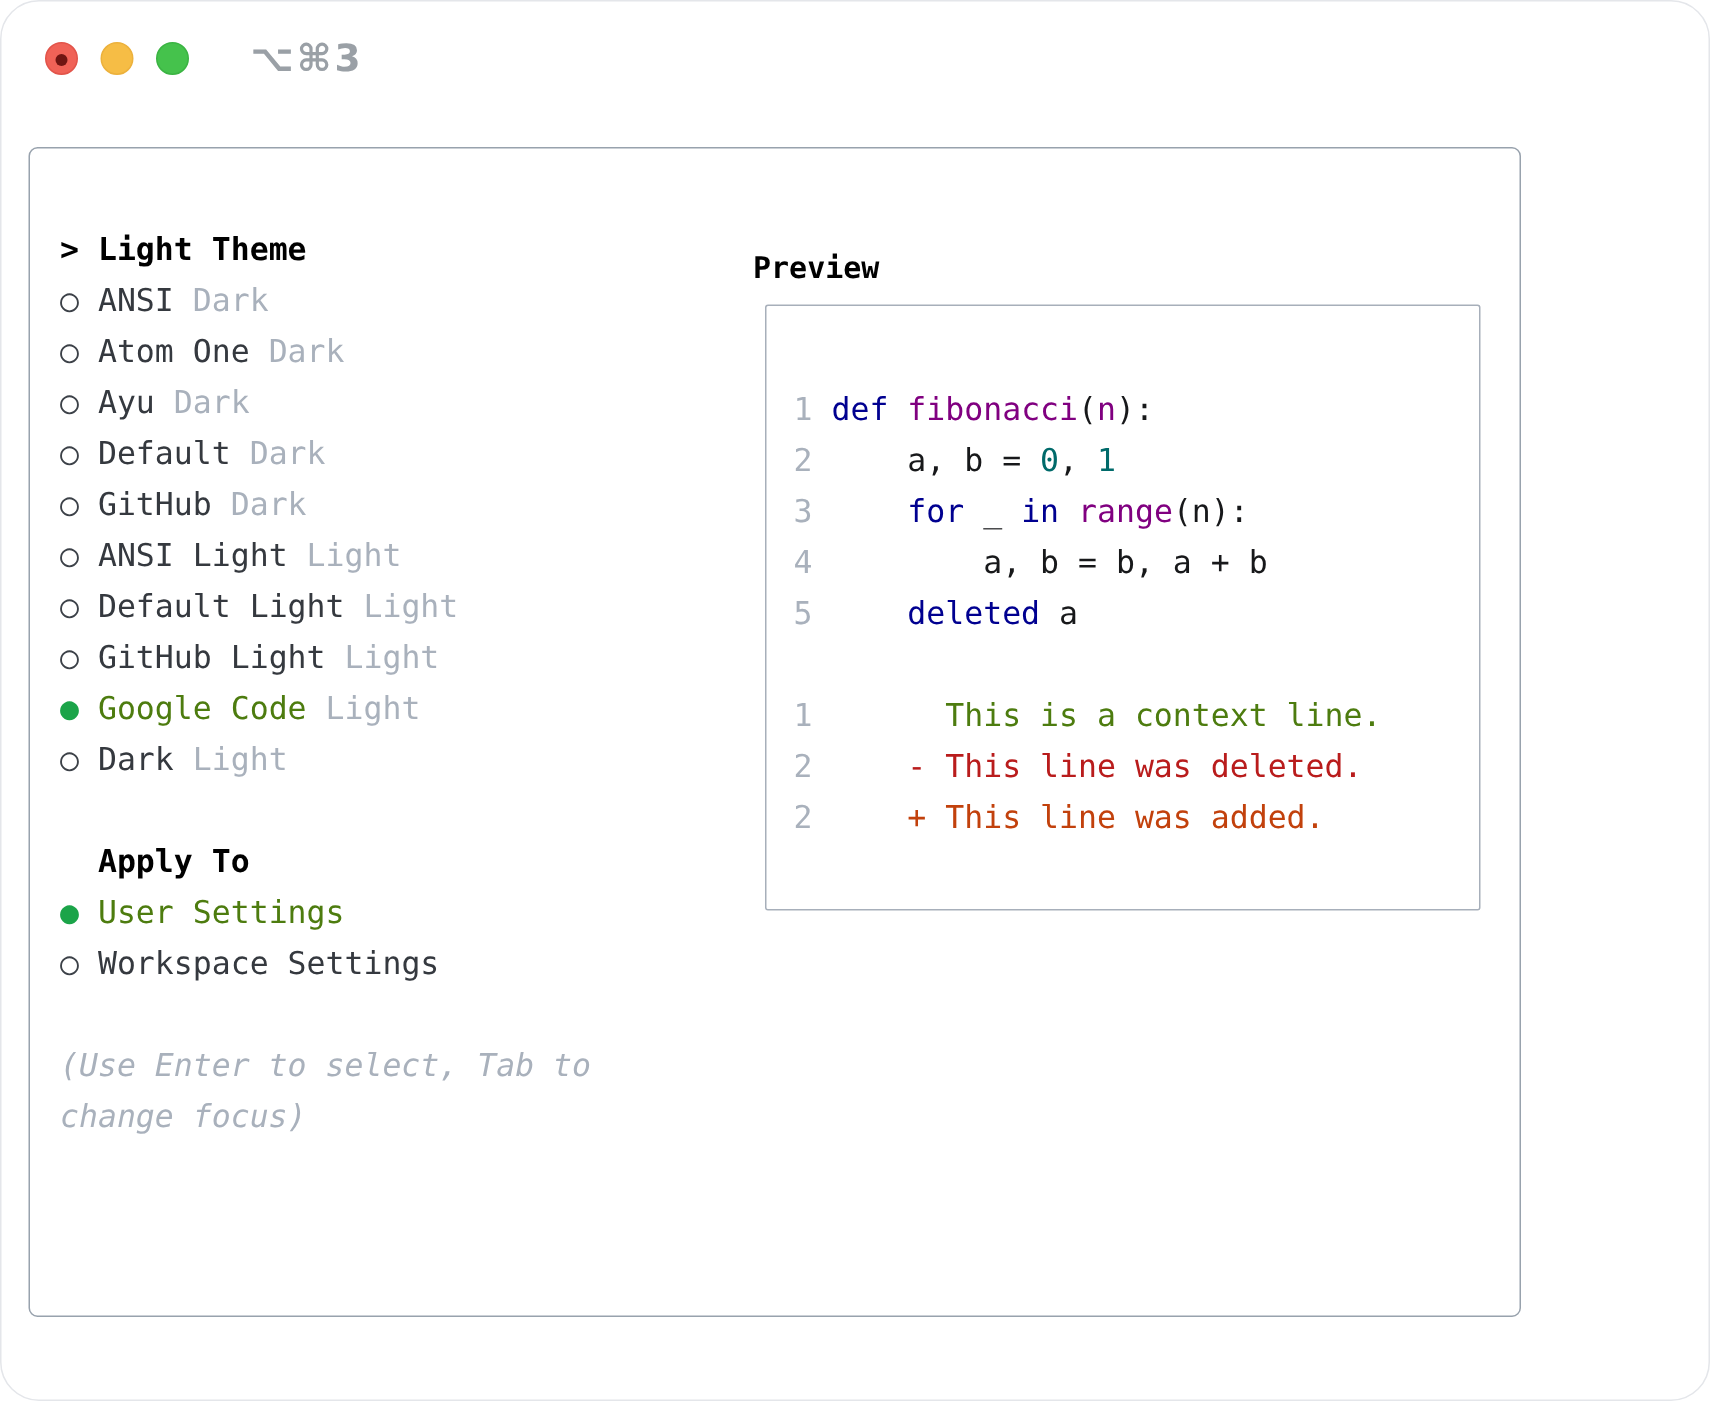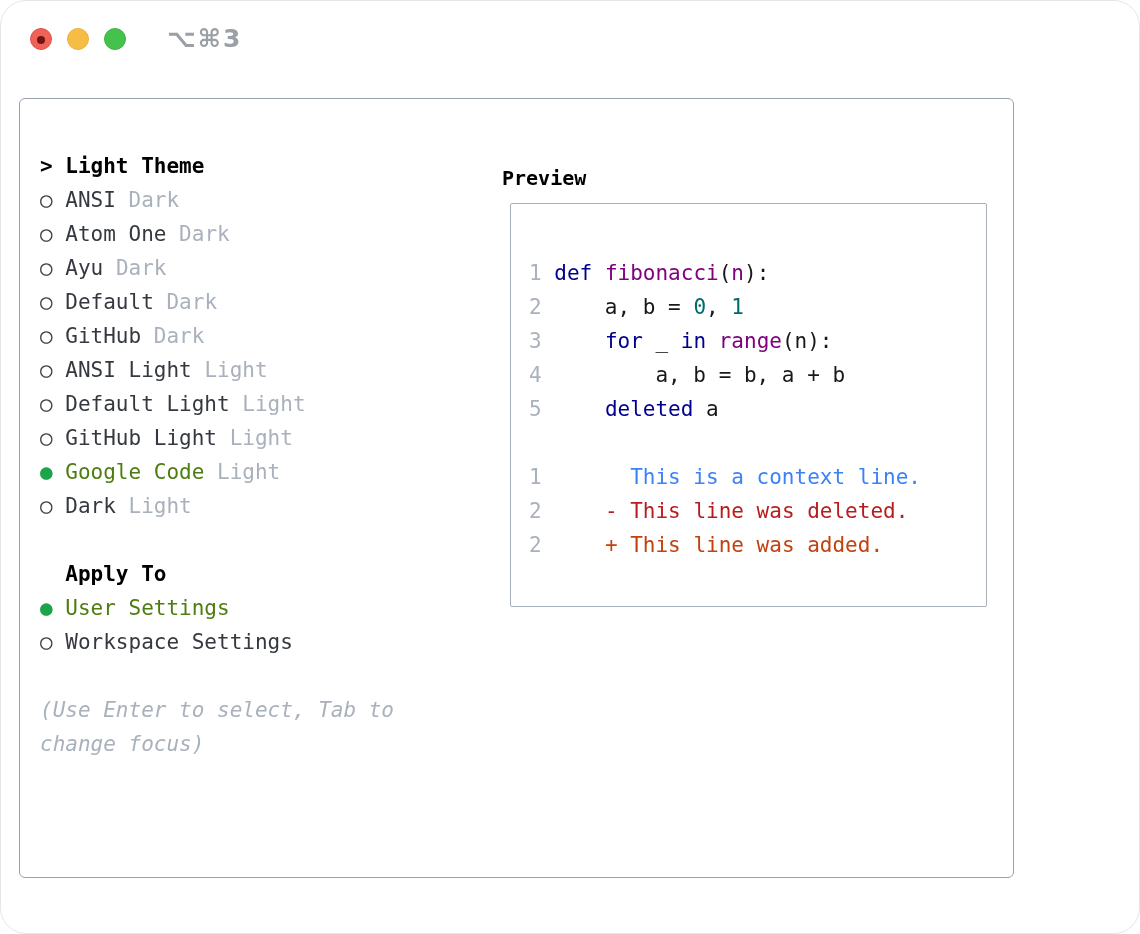--- a/index.html
+++ b/index.html
@@ -40,21 +40,21 @@
     border:1.5px solid #a7afba;border-radius:2px;background:#fff;box-sizing:border-box;
     padding:52px 0 0 18px;overflow:hidden;
   }
   .preview-box .row{color:#17181a;}
   
   .ln{color:#a9b1bc;}
   .kw{color:#000090;}
   .ti{color:#800080;}
   .nu{color:#006a6a;}
   .pl{color:#17181a;}
-  .cx{color:#3b82f6;}
+  .cx{color:#4d7c0f;}
   .de{color:#b91c1c;}
   .ad{color:#c2410c;margin-top:24px;}
 </style>
 </head>
 <body>
 
 <div class="window">
 
   <span class="light red">
       <span class="dot"></span>

